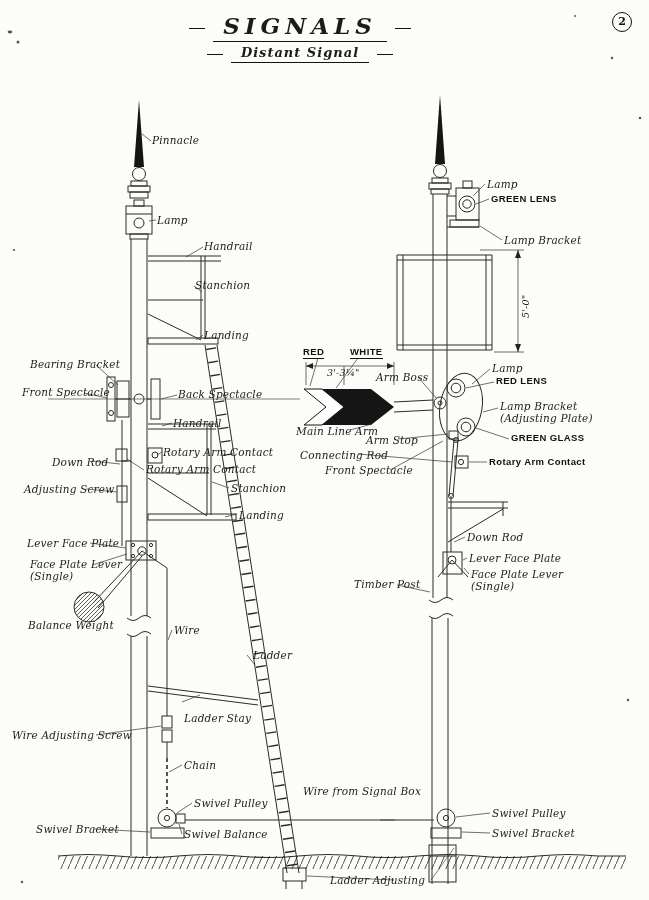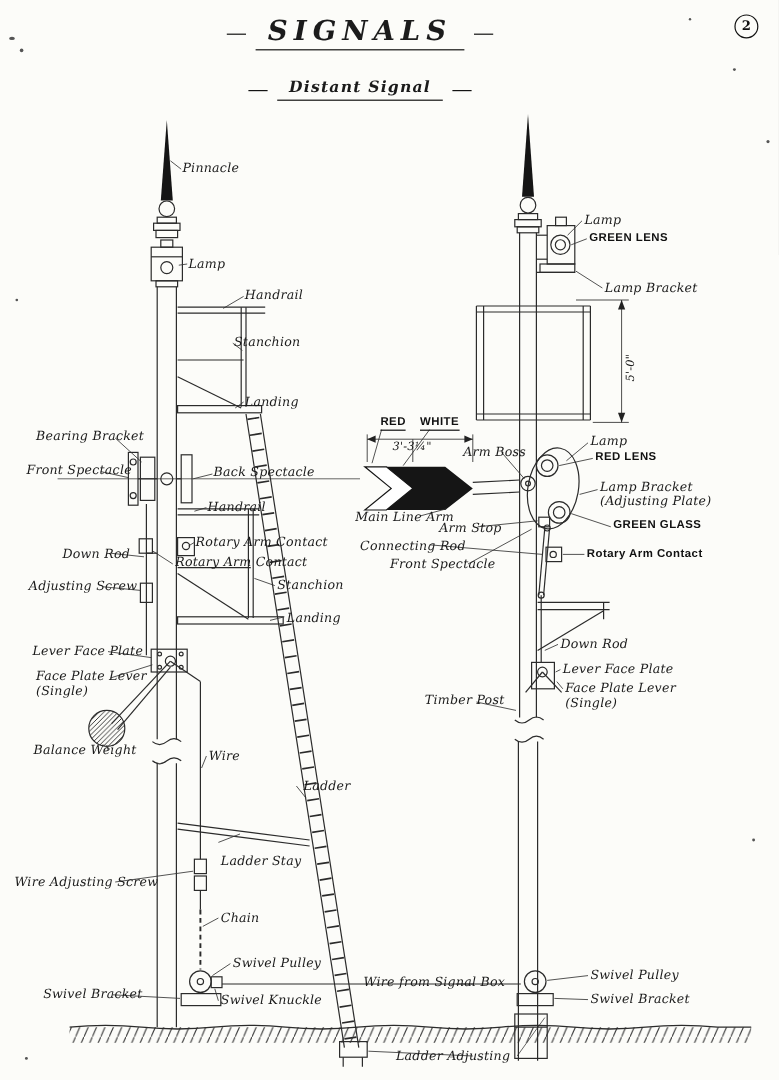--- a/index.html
+++ b/index.html
@@ -18,21 +18,21 @@
   .label.caps {
     font:700 9.5px/1.1 "Liberation Sans", sans-serif;
     font-style:normal; letter-spacing:0.4px; color:#111;
   }
   .label.ul { border-bottom:1.4px solid #111; padding-bottom:1px; }
   .label.dim { font:italic 9.5px/1.1 "DejaVu Serif", serif; }
   .label.vert { transform:rotate(-90deg); transform-origin:left top; }
 
   
   .title-block { position:absolute; left:160px; top:12px; width:280px; text-align:center; }
-  .title-block > div { margin-bottom:20px; }
+  .title-block > div { margin-bottom:0; }
   .tl { display:inline-block; position:relative; border-bottom:1.6px solid #131313; padding:0 10px 2px; }
   .tl::before, .tl::after { content:""; position:absolute; top:55%; width:16px; border-top:1.6px solid #131313; }
   .tl::before { left:-24px; } .tl::after { right:-24px; }
   .t1 .tl { font:italic 700 23px "DejaVu Serif", serif; letter-spacing:5px; }
   .t2 .tl { font:italic 700 13px "DejaVu Serif", serif; letter-spacing:2px; }
   .t3 .tl { font:italic 700 13px "DejaVu Serif", serif; letter-spacing:1px;text-align:center; }
 
   .pagenum {
     position:absolute; left:612px; top:12px; width:18px; height:18px;
     border:1.4px solid #111; border-radius:50%;
@@ -342,31 +342,31 @@
   <span class="label" style="left:30px;top:558px">Face Plate Lever
 (Single)</span>
   <span class="label" style="left:28px;top:619px">Balance Weight</span>
   <span class="label" style="left:174px;top:624px">Wire</span>
   <span class="label" style="left:253px;top:649px">Ladder</span>
   <span class="label" style="left:184px;top:712px">Ladder Stay</span>
   <span class="label" style="left:12px;top:729px">Wire Adjusting Screw</span>
   <span class="label" style="left:184px;top:759px">Chain</span>
   <span class="label" style="left:194px;top:797px">Swivel Pulley</span>
   <span class="label" style="left:36px;top:823px">Swivel Bracket</span>
-  <span class="label" style="left:184px;top:828px">Swivel Knuckle</span>
-
-  <span class="label caps ul" style="left:317px;top:347px">RED</span>
+  <span class="label" style="left:184px;top:828px">Swivel Balance</span>
+
+  <span class="label caps ul" style="left:303px;top:347px">RED</span>
   <span class="label caps ul" style="left:350px;top:347px">WHITE</span>
   <span class="label dim" style="left:327px;top:368px">3'-3¼"</span>
-  <span class="label" style="left:386px;top:371px">Arm Boss</span>
+  <span class="label" style="left:376px;top:371px">Arm Boss</span>
   <span class="label" style="left:296px;top:425px">Main Line Arm</span>
   <span class="label" style="left:366px;top:434px">Arm Stop</span>
   <span class="label" style="left:300px;top:449px">Connecting Rod</span>
   <span class="label" style="left:325px;top:464px">Front Spectacle</span>
-  <span class="label" style="left:303px;top:813px">Wire from Signal Box</span>
+  <span class="label" style="left:303px;top:785px">Wire from Signal Box</span>
   <span class="label" style="left:330px;top:874px">Ladder Adjusting</span>
 
   <span class="label" style="left:487px;top:178px">Lamp</span>
   <span class="label caps" style="left:491px;top:194px">GREEN LENS</span>
   <span class="label" style="left:504px;top:234px">Lamp Bracket</span>
   <span class="label dim vert" style="left:521px;top:318px">5'-0"</span>
   <span class="label" style="left:492px;top:362px">Lamp</span>
   <span class="label caps" style="left:496px;top:376px">RED LENS</span>
   <span class="label" style="left:500px;top:400px">Lamp Bracket
 (Adjusting Plate)</span>

